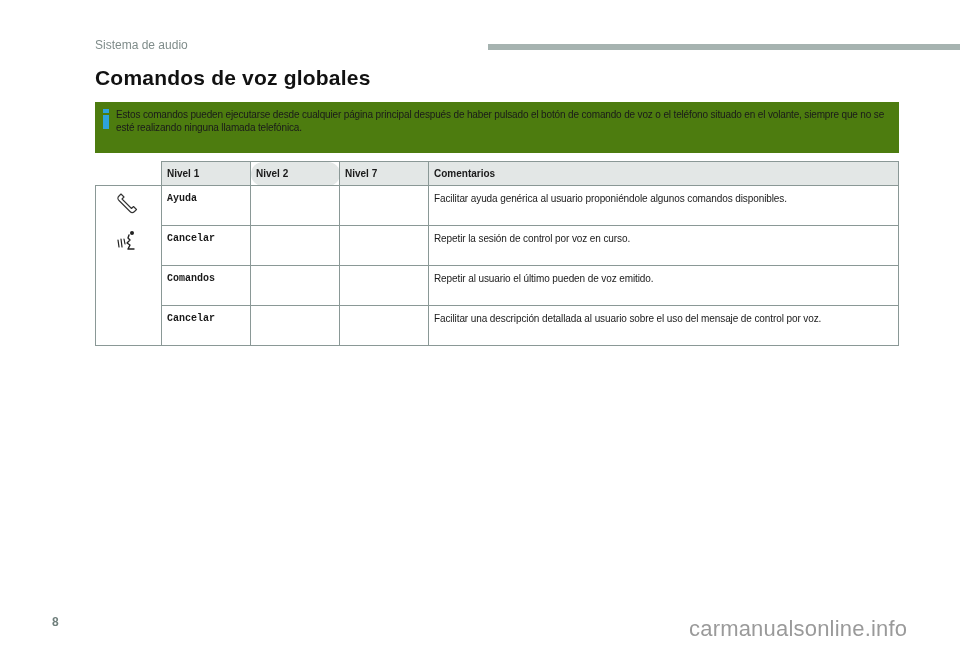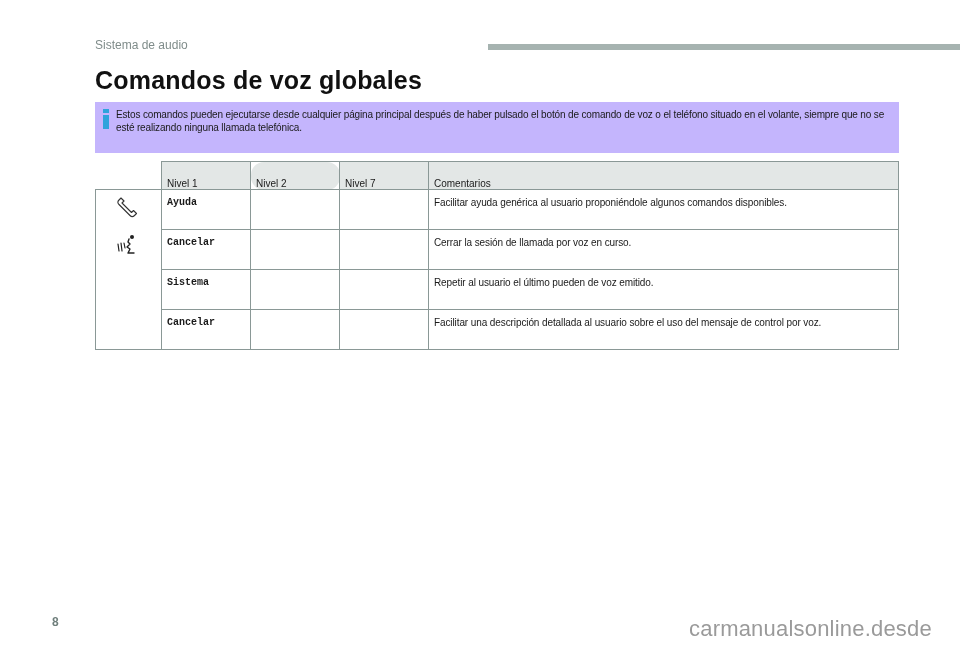--- a/index.html
+++ b/index.html
@@ -14,27 +14,27 @@
     .header-section {
       position: absolute; left: 87px; top: 38px;
       font-size: 12px; color: #7f8c8a;
     }
     .header-rule {
       position: absolute; left: 480px; top: 44px; width: 480px; height: 6px;
       background: #a6b3b0;
     }
     .page-title {
       position: absolute; left: 87px; top: 66px;
-      font-size: 25px; font-weight: bold; color: #111;
+      font-size: 21px; font-weight: bold; color: #111;
       letter-spacing: 0.2px;
     }
 
     .info-box {
       position: absolute; left: 87px; top: 102px; width: 804px; height: 51px;
-      background: #c4b5fd;
+      background: #4d7c0f;
     }
     .info-icon {
       position: absolute; left: 8px; top: 7px; width: 6px; height: 20px;
     }
     .info-icon .dot {
       position: absolute; left: 0; top: 0; width: 6px; height: 4px; background: #2ea3dc;
     }
     .info-icon .bar {
       position: absolute; left: 0; top: 6px; width: 6px; height: 14px; background: #2ea3dc;
     }
@@ -50,23 +50,23 @@
       font-size: 10px;
     }
     table.cmd td, table.cmd th {
       border: 1.5px solid #8a9896;
       vertical-align: top;
       text-align: left;
       padding: 7px 6px 0 5px;
     }
     table.cmd th {
       background: #e3e7e6;
-      font-weight: normal;
+      font-weight: bold;
       height: 24px;
-      padding-top: 16px;
+      padding-top: 6px;
       color: #1a1a1a;
     }
     table.cmd th.blank {
       background: transparent; border: none; border-bottom: 1.5px solid #8a9896;
     }
     table.cmd td { height: 40px; }
     td.lvl1 { font-weight: bold; font-family: Liberation Mono, monospace; }
     td.icon-cell { width: 66px; text-align: center; vertical-align: top; padding: 10px 0 0 0; }
     .col1 { width: 89px; }
     .col2 { width: 89px; border-radius: 13px; }
@@ -130,33 +130,33 @@
         </td>
         <td class="lvl1">Ayuda</td>
         <td></td>
         <td></td>
         <td class="comment">Facilitar ayuda genérica al usuario proponiéndole algunos comandos disponibles.</td>
       </tr>
       <tr>
         <td class="lvl1">Cancelar</td>
         <td></td>
         <td></td>
-        <td class="comment">Cerrar la sesión de llamada por voz en curso.</td>
+        <td class="comment">Repetir la sesión de control por voz en curso.</td>
       </tr>
       <tr>
-        <td class="lvl1">Sistema</td>
+        <td class="lvl1">Comandos</td>
         <td></td>
         <td></td>
         <td class="comment">Repetir al usuario el último pueden de voz emitido.</td>
       </tr>
       <tr>
         <td class="lvl1">Cancelar</td>
         <td></td>
         <td></td>
         <td class="comment">Facilitar una descripción detallada al usuario sobre el uso del mensaje de control por voz.</td>
       </tr>
     </tbody>
   </table>
 
   <div class="page-number">8</div>
-  <div class="watermark">carmanualsonline.desde</div>
+  <div class="watermark">carmanualsonline.info</div>
 
 </div>
 
 </body></html>

